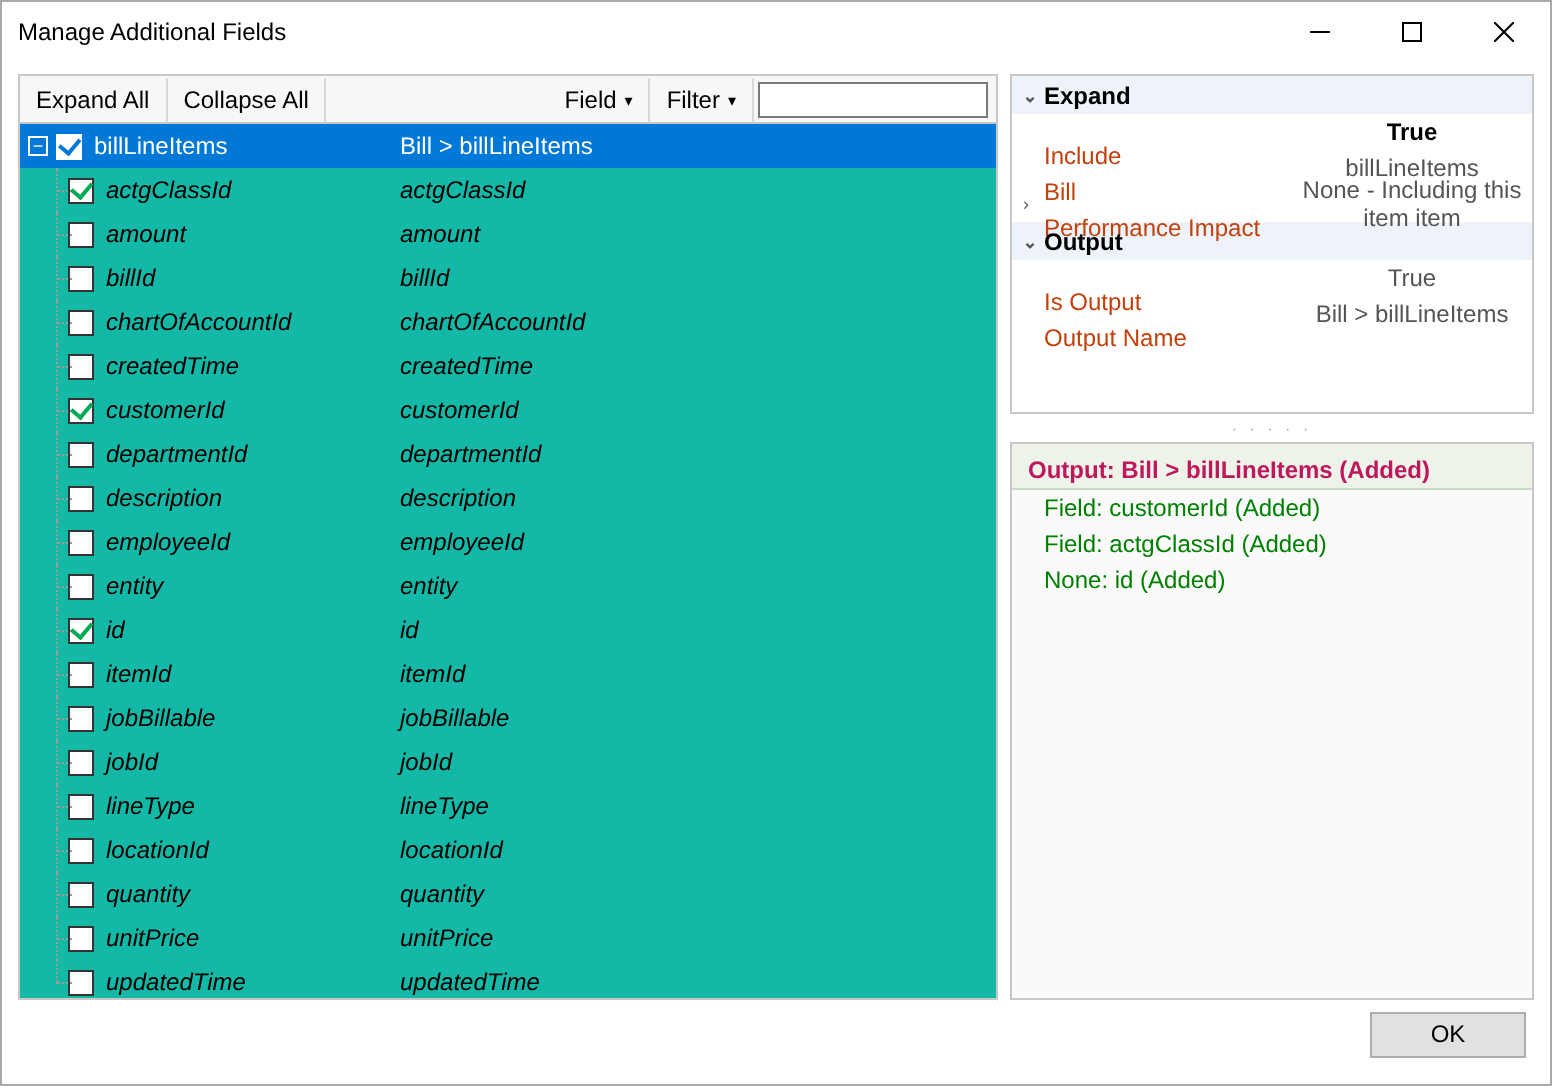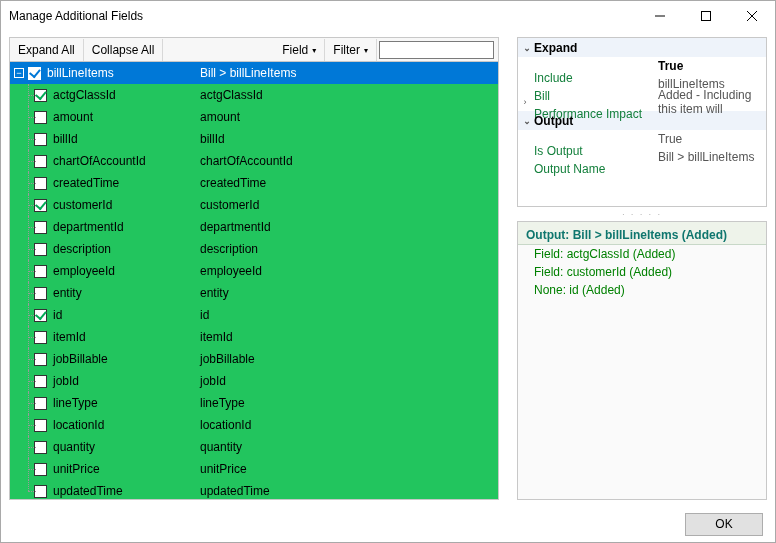--- a/index.html
+++ b/index.html
@@ -7,69 +7,69 @@
   .window { width:776px; height:543px; border:1px solid #a9a9a9; background:#fff; display:flex; flex-direction:column; position:relative; }
 
   
   .titlebar { height:30px; display:flex; align-items:flex-start; justify-content:space-between; padding-left:8px; font-size:12px; }
   .title { line-height:30px; }
   .winbtns { display:flex; height:30px; }
   .winbtn { width:46px; height:30px; display:flex; align-items:center; justify-content:center; }
   .winbtn svg { display:block; }
 
   
-  .content { flex:1; padding:6px 8px 6px 8px; display:flex; gap:18px; min-height:0; }
+  .content { flex:1; padding:6px 8px 6px 8px; display:flex; gap:6px; min-height:0; }
   .left { width:490px; display:flex; flex-direction:column; border:1px solid #c8c8c8; min-height:0; }
   .right { flex:1; display:flex; flex-direction:column; gap:6px; min-height:0; }
 
   
   .lefttool { height:24px; display:flex; align-items:center; border-bottom:1px solid #c8c8c8; background:#f7f7f7; }
   .tbtn { padding:0 8px; height:22px; line-height:22px; border-right:1px solid #d8d8d8; cursor:default; }
   .spacer { flex:1; }
   .tbtn .caret { margin-left:4px; font-size:8px; position:relative; top:-1px;}
   .filterbox { height:18px; width:115px; border:1px solid #7a7a7a; margin:0 4px 0 2px; background:#fff; }
 
   
   .tree { flex:1; overflow:auto; background:#fff; }
   .row { display:flex; align-items:center; height:22px; white-space:nowrap; }
   .row.root { background:#0078d7; color:#fff; }
-  .row.child { background:#22c55e; }
+  .row.child { background:#14b8a6;font-style:italic; }
   .cell-name { display:flex; align-items:center; width:188px; overflow:hidden; }
   .cell-path { flex:1; padding-left:2px; overflow:hidden; }
   .row.root .cell-path { color:#fff; }
   .indent { display:inline-block; }
   .minus { width:10px; height:10px; border:1px solid #fff; display:inline-flex; align-items:center; justify-content:center; margin:0 4px; font-size:9px; line-height:1; background:#0078d7; color:#fff;}
   .pipe { display:inline-block; width:12px; height:22px; position:relative; }
   .pipe::before { content:""; position:absolute; left:6px; top:0; bottom:0; border-left:1px dotted #9a9a9a; }
   .pipe.tee::after { content:""; position:absolute; left:6px; top:11px; width:8px; border-top:1px dotted #9a9a9a; }
   .pipe.end::before { bottom:50%; }
   .cb { width:13px; height:13px; border:1px solid #333; background:#fff; display:inline-flex; align-items:center; justify-content:center; margin-right:6px; line-height:1; flex-shrink:0;}
   .cb.checked::after { content:""; width:8px; height:5px; border-left:2px solid #0a5; border-bottom:2px solid #0a5; transform:rotate(-50deg) translate(1px,-1px); }
   .row.root .cb { border-color:#fff; background:#fff; }
   .row.root .cb.checked::after { border-color:#0078d7; }
 
   
   .propgrid { height:170px; border:1px solid #c8c8c8; background:#fff; overflow:auto; }
   .propcat { display:flex; align-items:center; height:19px; background:#eef3fa; font-weight:bold; padding-left:2px; }
   .propcat .arrow { width:14px; display:inline-flex; justify-content:center; font-size:9px; color:#555;}
   .proprow { display:flex; align-items:center; height:18px; }
   .proprow .arrow { width:14px; display:inline-flex; justify-content:center; font-size:9px; color:#555;}
-  .propname { width:124px; padding-left:2px; color:#15803d;margin-top:24px; }
-  .propval { flex:1; color:#555; padding-left:2px; overflow:hidden; text-overflow:ellipsis; }
+  .propname { width:124px; padding-left:2px; color:#c2410c;margin-top:24px; }
+  .propval { flex:1; color:#555; padding-left:2px; overflow:hidden; text-overflow:ellipsis;text-align:center; }
   .propval.bold { font-weight:bold; color:#000; }
 
   .gripper { height:10px; display:flex; align-items:center; justify-content:center; color:#aaa; font-size:8px; letter-spacing:2px; margin:-4px 0; position:relative; z-index:1;}
 
   
   .outpanel { flex:1; border:1px solid #c8c8c8; background:#fafafa; overflow:auto; }
-  .outhead { color:#0f766e; font-weight:bold; padding:6px 24px 2px 8px; background:#eef3ea; border-bottom:1px solid #c8d8c8;}
+  .outhead { color:#be185d; font-weight:bold; padding:6px 24px 2px 8px; background:#eef3ea; border-bottom:1px solid #c8d8c8;}
   .outitem { color:#008000; padding:2px 8px 2px 16px; }
 
   
-  .footer { height:36px; display:flex; justify-content:flex-end; align-items:center; gap:8px; padding:0 12px;margin-left:39px; }
+  .footer { height:36px; display:flex; justify-content:flex-end; gap:8px; padding:0 12px;margin-left:39px; }
   .btn { min-width:78px; height:23px; border:1px solid #adadad; background:#e1e1e1; text-align:center; line-height:21px; font-size:12px; }
 
   
   .tree::-webkit-scrollbar, .propgrid::-webkit-scrollbar, .outpanel::-webkit-scrollbar { width:16px; height:16px; }
   .tree::-webkit-scrollbar-track, .propgrid::-webkit-scrollbar-track, .outpanel::-webkit-scrollbar-track { background:#f0f0f0; }
   .tree::-webkit-scrollbar-thumb, .propgrid::-webkit-scrollbar-thumb, .outpanel::-webkit-scrollbar-thumb { background:#c2c2c2; border:1px solid #a0a0a0; }
 </style>
 </head>
 <body>
 
@@ -305,21 +305,21 @@
             <span class="propval bold">True</span>
           </div>
         <div class="proprow">
             <span class="arrow"></span>
             <span class="propname">Bill</span>
             <span class="propval">billLineItems</span>
           </div>
         <div class="proprow">
             <span class="arrow">›</span>
             <span class="propname">Performance Impact</span>
-            <span class="propval">Added - Including this item will</span>
+            <span class="propval">None - Including this item item</span>
           </div>
         <div class="propcat">
             <span class="arrow">⌄</span>
             <span>Output</span>
           </div>
         <div class="proprow">
             <span class="arrow"></span>
             <span class="propname">Is Output</span>
             <span class="propval">True</span>
           </div>
@@ -328,22 +328,22 @@
             <span class="propname">Output Name</span>
             <span class="propval">Bill &gt; billLineItems</span>
           </div>
       </div>
 
       <div class="gripper">· · · · ·</div>
 
       <div class="outpanel">
         <div class="outhead">Output: Bill &gt; billLineItems (Added)</div>
         <div id="outitems">
+            <div class="outitem">Field: customerId (Added)</div>
             <div class="outitem">Field: actgClassId (Added)</div>
-            <div class="outitem">Field: customerId (Added)</div>
             <div class="outitem">None: id (Added)</div>
           </div>
       </div>
 
     </div>
   </div>
 
   <div class="footer">
     <div class="btn">OK</div>
   </div>

